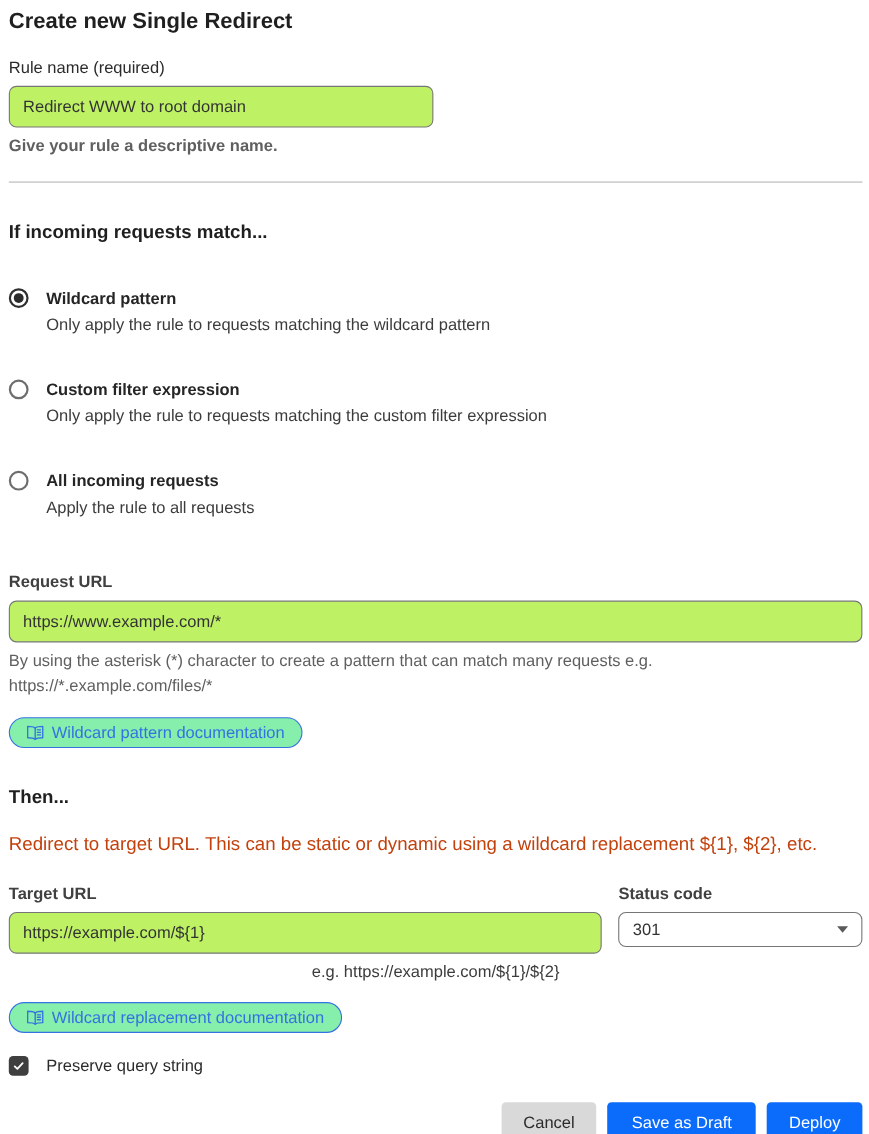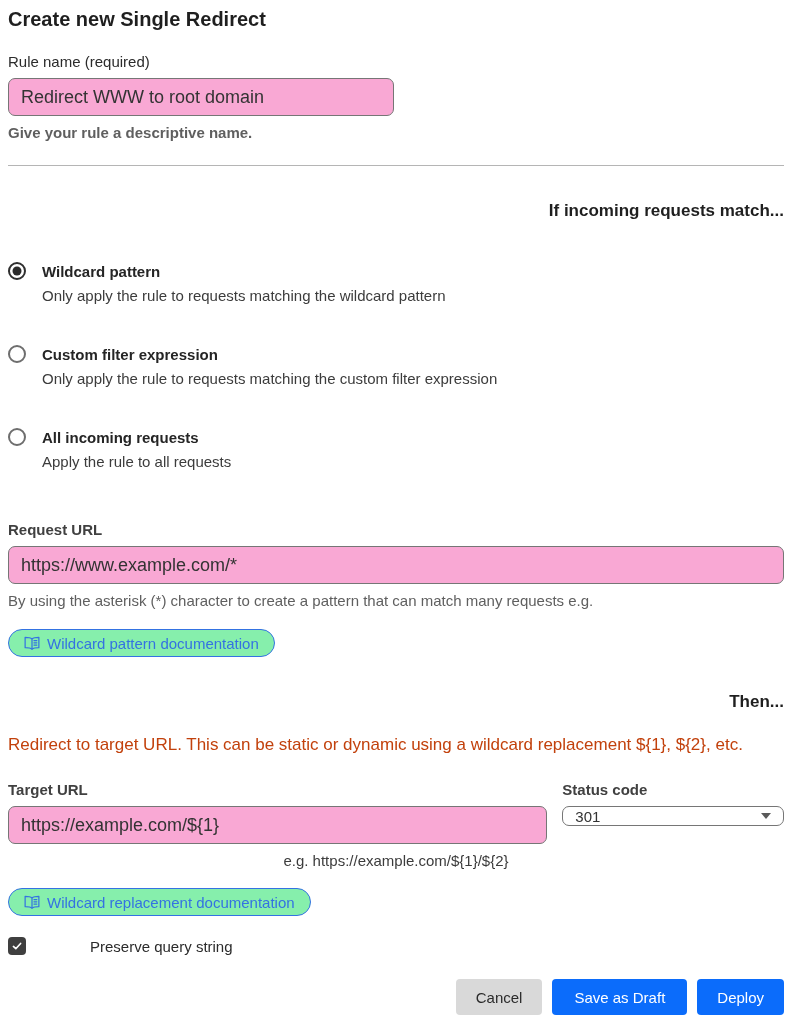--- a/index.html
+++ b/index.html
@@ -36,39 +36,38 @@
   .field-label.semibold { font-weight: 700; color: #404040; }
 
   .text-input {
     display: block;
     margin-top: 6px;
     height: 38px;
     border: 1px solid var(--input-border);
     border-radius: 7px;
     padding: 0 12px;
     font-family: "Liberation Sans", sans-serif;
-    font-size: 18px;
+    font-size: 15px;
     color: #333;
-    background: #f9a8d4;
+    background: #bef264;
     outline: none;
     width: 100%;
   }
   .text-input.rule-name { width: 386px; }
 
   .help-text { margin-top: 5px; line-height: 23px; color: var(--text-muted); font-weight: bold; }
 
   .divider { margin-top: 21px; border: 0; border-top: 1px solid var(--divider); height: 0; }
 
   h2.section-heading {
     margin-top: 33px;
     font-size: 17px;
     line-height: 23px;
     font-weight: 700;
     color: var(--text-dark);
-    text-align: right;
   }
 
   .radio-group { margin-top: 39px; }
   .radio-option { display: flex; align-items: flex-start; margin-bottom: 38px; cursor: pointer; }
   .radio-option:last-child { margin-bottom: 12px; }
   .radio-circle {
     flex: 0 0 auto;
     width: 18px; height: 18px;
     border: 2px solid #6e6e6e;
     border-radius: 50%;
@@ -117,41 +116,41 @@
     color: #c2410c;
   }
 
   .row-fields { margin-top: 23px; display: flex; gap: 15px; }
   .col-target { width: 545px; }
   .col-status { width: 224px; }
   .row-fields .field-label { margin-top: 0; }
 
   .select-box {
     margin-top: 6px;
-    height: 20px;
+    height: 32px;
     border: 1px solid var(--input-border);
     border-radius: 7px;
     padding: 0 12px;
     display: flex;
     align-items: center;
     justify-content: space-between;
     color: #333;
     background: #fff;
     cursor: pointer;
   }
   .caret-down {
     width: 0; height: 0;
     border-left: 5px solid transparent;
     border-right: 5px solid transparent;
     border-top: 6px solid #5a5a5a;
   }
 
   .eg-text { margin-top: 6px; line-height: 21px; color: #3c3c3c; text-align: center; }
 
-  .checkbox-row { margin-top: 21px; display: flex; align-items: center; cursor: pointer; gap: 48px; }
+  .checkbox-row { margin-top: 21px; display: flex; align-items: center; cursor: pointer; }
   .checkbox-box {
     width: 18px; height: 18px;
     background: var(--check-dark);
     border-radius: 4px;
     display: flex;
     align-items: center;
     justify-content: center;
   }
   .checkbox-label { margin-left: 16px; color: #2b2b2b; }
 
@@ -215,20 +214,21 @@
         <div class="radio-desc">Apply the rule to all requests</div>
       </span>
     </div>
 
   </div>
 
   <div class="field-label semibold request-url-label">Request URL</div>
   <input class="text-input" type="text" value="https://www.example.com/*" style="">
   <div class="help-two-line">
     <div>By using the asterisk (*) character to create a pattern that can match many requests e.g.</div>
+    <div>https://*.example.com/files/*</div>
   </div>
 
   <button class="doc-pill">
     <span>
       <svg width="16" height="14" viewBox="0 0 17 14" fill="none" stroke="#3472e2" stroke-width="1.3" stroke-linecap="round" stroke-linejoin="round">
         <path d="M8.5 2.6 C7 1.3 5 1 1.2 1 v11 c3.8 0 5.8 .3 7.3 1.6 1.5-1.3 3.5-1.6 7.3-1.6 V1 c-3.8 0-5.8 .3-7.3 1.6 z"></path>
         <line x1="8.5" y1="2.8" x2="8.5" y2="13.2"></line>
         <line x1="10.6" y1="4.4" x2="13.6" y2="4.4"></line>
         <line x1="10.6" y1="6.8" x2="13.6" y2="6.8"></line>
         <line x1="10.6" y1="9.2" x2="13.6" y2="9.2"></line>

